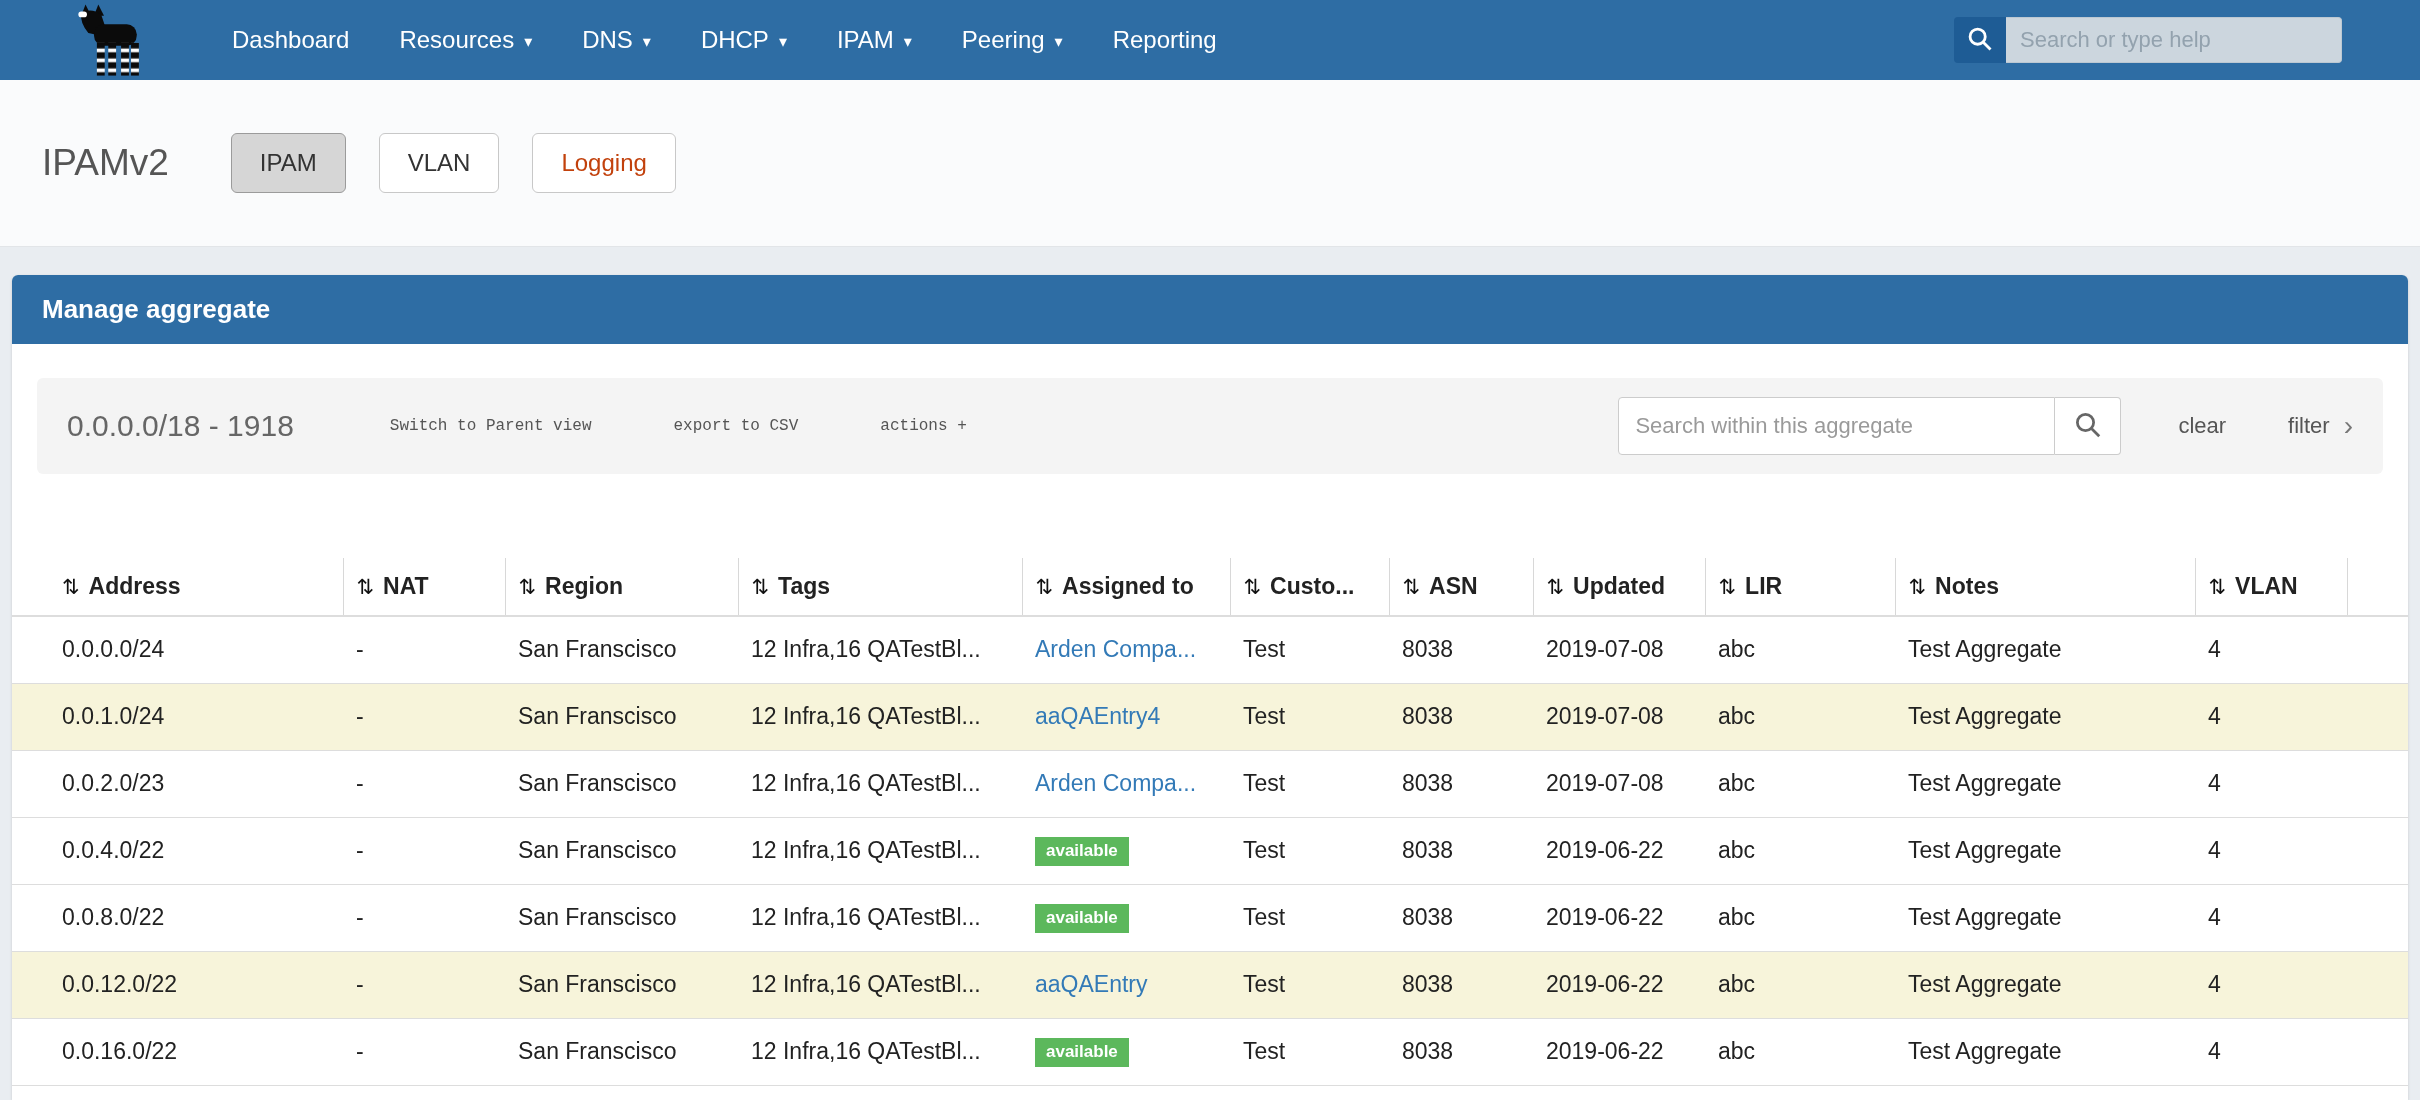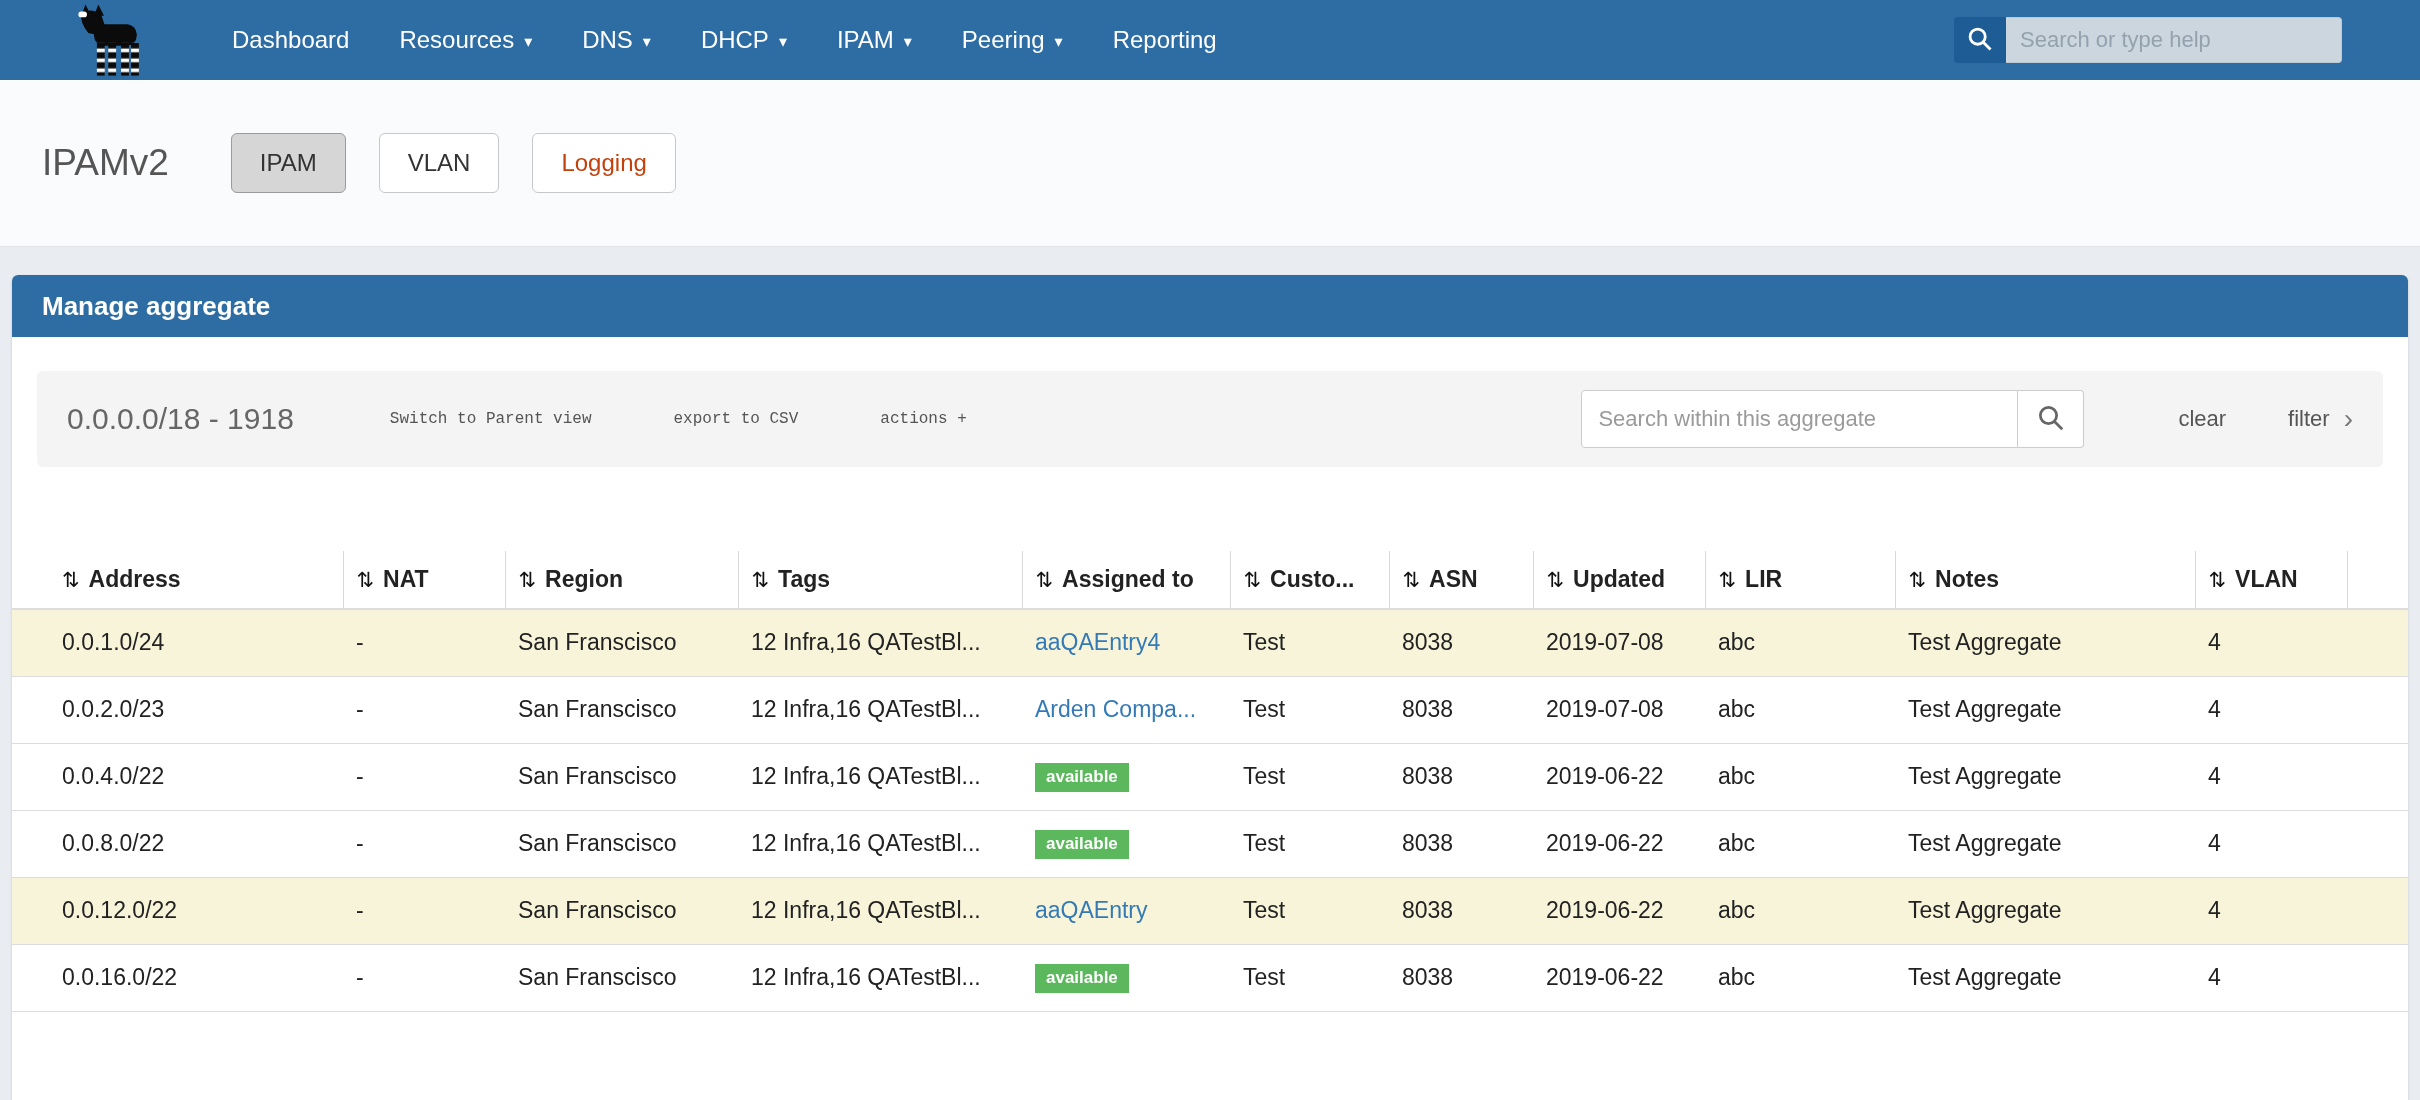--- a/index.html
+++ b/index.html
@@ -49,21 +49,21 @@
   }
   .tab.active { background:#d6d6d6; border-color:#9b9b9b; }
   .tab.link-style { color:#c2410c; }
 
   
   .panel {
     margin:28px 12px 0; height:825px; background:#fff;
     border-radius:6px 6px 0 0; box-shadow:0 1px 3px rgba(0,0,0,.15); overflow:hidden;
   }
   .panel-header {
-    height:62px; background:#2e6da4; display:flex; align-items:center;
+    height:69px; background:#2e6da4; display:flex; align-items:center;
     padding-left:30px; color:#fff; font-size:26px; font-weight:bold;
   }
   .panel-body { padding-top:34px; }
 
   
   .toolbar {
     margin:0 25px; height:96px; background:#f4f4f4; border-radius:6px;
     display:flex; align-items:center; padding:0 30px;
   }
   .agg { font-size:30px; color:#666; margin-right:96px; white-space:nowrap; }
@@ -71,21 +71,21 @@
   .toolbar-right { margin-left:auto; display:flex; align-items:center; }
   .agg-search {
     width:437px; height:58px; border:1px solid #ccc; border-radius:4px 0 0 4px;
     font-size:22px; padding:0 16px; color:#ef4444; outline:none; background:#fff;
   }
   .agg-search::placeholder { color:#9a9a9a; }
   .agg-search-btn {
     width:66px; height:58px; background:#fff; border:1px solid #ccc; border-left:none;
     border-radius:0 4px 4px 0; cursor:pointer; display:flex; align-items:center; justify-content:center;
   }
-  .clear-link { margin-left:94px; font-size:22px; color:#555; cursor:pointer; text-decoration:none; }
+  .clear-link { margin-left:57px; font-size:22px; color:#555; cursor:pointer; text-decoration:none; }
   .filter-link { margin-left:62px; font-size:22px; color:#555; cursor:pointer; text-decoration:none;
     display:flex; align-items:center; gap:14px; }
   .chev { font-size:28px; color:#777; line-height:1; }
 
   
   table { width:100%; border-collapse:collapse; table-layout:fixed; margin-top:84px; }
   th {
     text-align:left; font-size:23px; font-weight:bold; color:#222;
     padding:15px 0 15px 13px; border-right:1px solid #d8d8d8; border-bottom:2px solid #ddd;
     white-space:nowrap; overflow:hidden; cursor:pointer;
@@ -230,20 +230,34 @@
           <th><span class="sort">⇅</span><span>Custo...</span></th>
           <th><span class="sort">⇅</span><span>ASN</span></th>
           <th><span class="sort">⇅</span><span>Updated</span></th>
           <th><span class="sort">⇅</span><span>LIR</span></th>
           <th><span class="sort">⇅</span><span>Notes</span></th>
           <th><span class="sort">⇅</span><span>VLAN</span></th>
           <th></th>
         </tr>
       </thead>
       <tbody>
+        <tr>
+          <td>0.0.0.0/24</td>
+          <td>-</td>
+          <td>San Franscisco</td>
+          <td>12 Infra,16 QATestBl...</td>
+          <td><a class="cell-link">Arden Compa...</a></td>
+          <td>Test</td>
+          <td>8038</td>
+          <td>2019-07-08</td>
+          <td>abc</td>
+          <td>Test Aggregate</td>
+          <td>4</td>
+          <td></td>
+        </tr>
         <tr class="hl">
           <td>0.0.1.0/24</td>
           <td>-</td>
           <td>San Franscisco</td>
           <td>12 Infra,16 QATestBl...</td>
           <td><a class="cell-link">aaQAEntry4</a></td>
           <td>Test</td>
           <td>8038</td>
           <td>2019-07-08</td>
           <td>abc</td>

